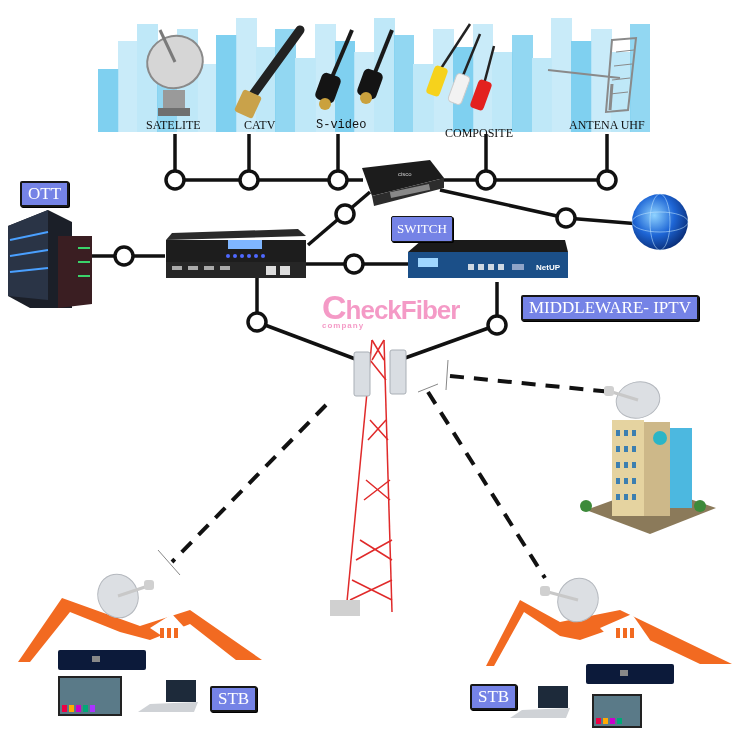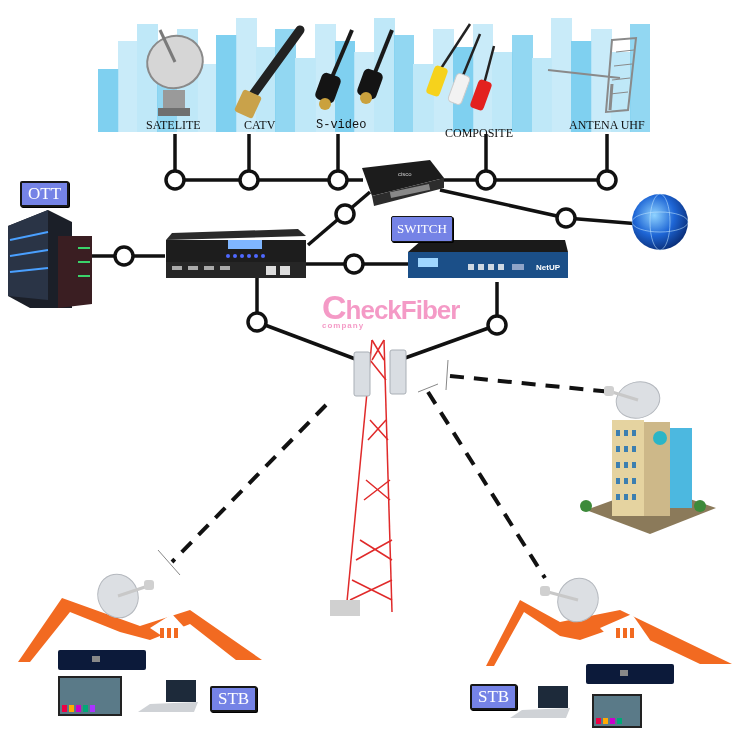--- a/index.html
+++ b/index.html
@@ -324,20 +324,21 @@
   </svg>
 
   <span class="src-label" style="left:146px;">SATELITE</span>
   <span class="src-label" style="left:244px;">CATV</span>
   <span class="src-label" style="left:316px;font-family:Liberation Mono, monospace;">S-video</span>
   <span class="src-label" style="left:445px;margin-top:8px;">COMPOSITE</span>
   <span class="src-label" style="left:569px;">ANTENA UHF</span>
 
   <div class="tag" style="left:20px;top:181px;font-size:17px;">OTT</div>
   <div class="tag" style="left:391px;top:205px;font-size:13px;line-height:14px;padding:5px 5px;border-width:1px;margin-top:11px;">SWITCH</div>
+  <div class="tag" style="left:521px;top:295px;font-size:17px;">MIDDLEWARE- IPTV</div>
   <div class="tag" style="left:210px;top:686px;">STB</div>
   <div class="tag" style="left:470px;top:684px;">STB</div>
 
   <div class="watermark">
     <span style="font-size:34px;">C</span><span>heckFiber</span>
     <small>company</small>
   </div>
 </div>
 
 </body></html>

